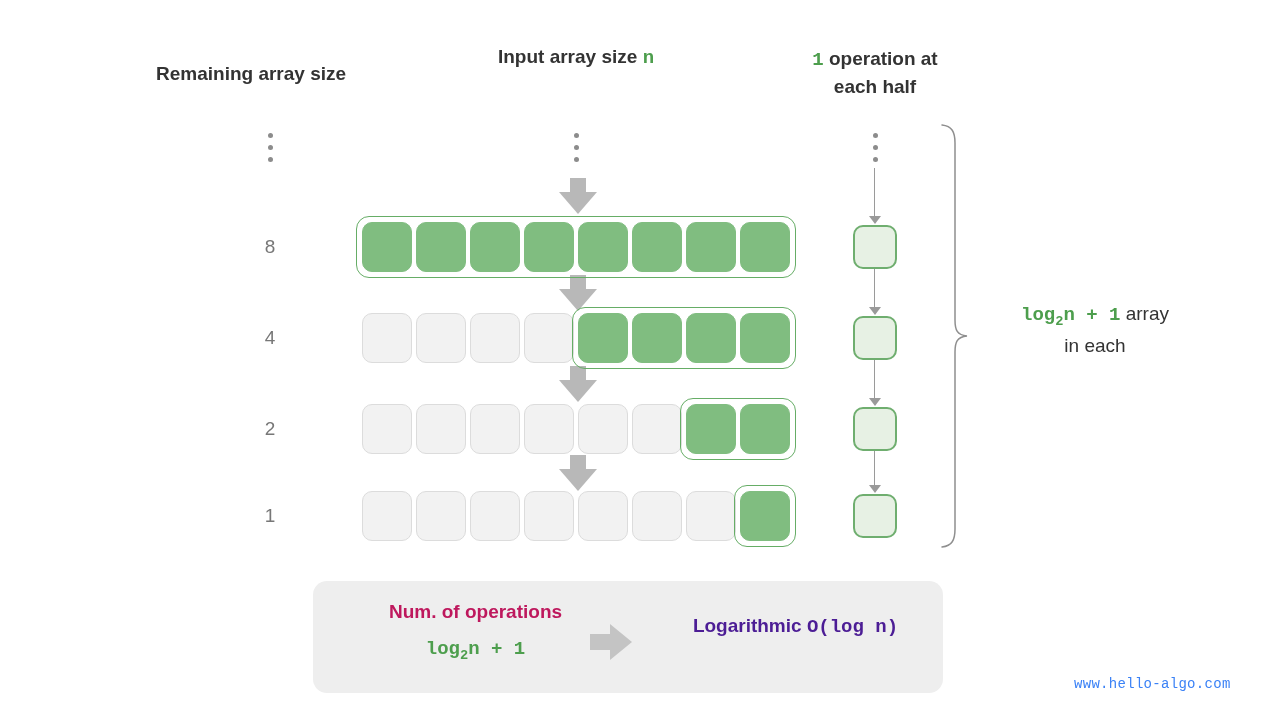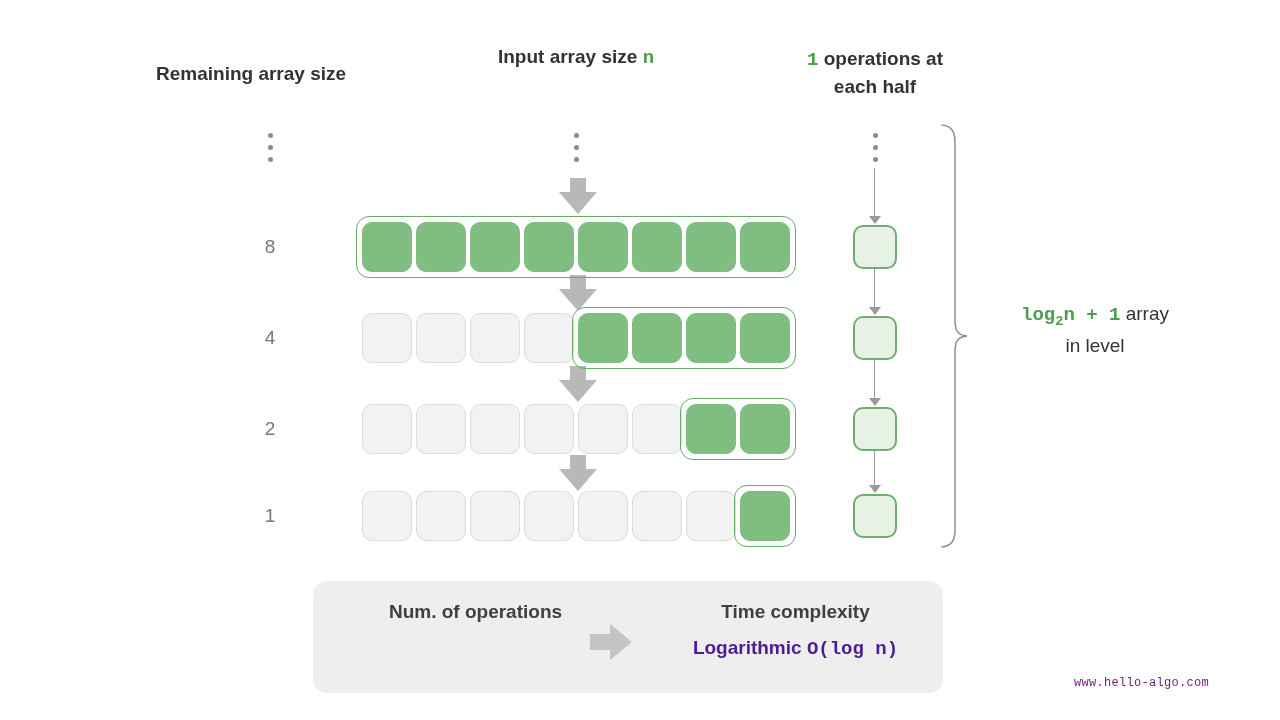--- a/index.html
+++ b/index.html
@@ -105,57 +105,57 @@
     font-family:"Liberation Mono", monospace;font-weight:bold;color:#4d9e4d;
   }
   #rightcap sub{font-size:0.72em;}
 
   
   #panel{
     position:absolute;left:313px;top:581px;width:630px;height:112px;
     background:#eeeeee;border-radius:14px;
   }
   .panel-col{position:absolute;top:20px;text-align:center;}
-  .panel-title{font-size:19px;font-weight:bold;color:#404040;}
+  .panel-title{font-size:19px;font-weight:bold;color:#be185d;}
   .panel-value{margin-top:14px;font-size:19px;font-weight:bold;}
   .panel-value .mono{font-family:"Liberation Mono", monospace;}
   .panel-value sub{font-size:0.72em;}
   #panel-left{left:25px;width:275px;}
   #panel-right{left:355px;width:255px;}
   #panel-arrow{position:absolute;left:590px;top:624px;width:48px;height:36px;}
   #panel-arrow .pshaft{
     position:absolute;left:0;top:10px;width:22px;height:16px;background:#c4c4c4;
   }
   #panel-arrow .phead{
     position:absolute;left:20px;top:0;width:0;height:0;
     border-top:18px solid transparent;
     border-bottom:18px solid transparent;
     border-left:22px solid #c4c4c4;
   }
 
   
   #watermark{
     position:absolute;left:1074px;top:676px;
     font-family:"Liberation Mono", monospace;
-    font-size:12px;color:#701a75;letter-spacing:0.3px;
+    font-size:14px;color:#3b82f6;letter-spacing:0.3px;
   }
 </style>
 </head>
 <body>
 
 <div id="stage">
 
   <div class="hdr" id="h-remaining">Remaining array size</div>
 
   <div class="hdr" id="h-input">
     <span>Input array size </span><span class="mono green">n</span>
   </div>
 
   <div class="hdr" id="h-ops">
-    <span class="num">1</span><span> operations at</span><br>
+    <span class="num">1</span><span> operation at</span><br>
     <span>each half</span>
   </div>
 
   <div class="vdots" style="left:264px;top:133px;">
     <i></i>
       <i></i>
       <i></i>
   </div>
   <div class="vdots" style="left:570px;top:133px;">
     <i></i>
@@ -263,29 +263,31 @@
   <div class="opbox" style="left:853px;top:494px;"></div>
 
   <div id="brace">
     <svg width="32" height="425" viewBox="0 0 32 425" fill="none" xmlns="http://www.w3.org/2000/svg">
       <path d="M4 1 C 14 2, 17 8, 17 19 L 17 196 C 17 206, 19 211, 29 212 C 19 213, 17 218, 17 228 L 17 405 C 17 416, 14 422, 4 423" stroke="#8f8f8f" stroke-width="1.5" fill="none" stroke-linecap="round"></path>
     </svg>
   </div>
 
   <div id="rightcap">
     <span class="expr"><span>log</span><sub>2</sub><span>n + 1</span></span><span> array</span><br>
-    <span>in level</span>
+    <span>in each</span>
   </div>
 
   <div id="panel">
     <div class="panel-col" id="panel-left">
       <div class="panel-title">Num. of operations</div>
+      <div class="panel-value green">
+        <span class="mono"><span>log</span><sub>2</sub><span>n + 1</span></span>
+      </div>
     </div>
     <div class="panel-col" id="panel-right">
-      <div class="panel-title">Time complexity</div>
       <div class="panel-value teal">
         <span>Logarithmic</span>
         <span class="mono">O(log n)</span>
       </div>
     </div>
   </div>
   <div id="panel-arrow">
     <div class="pshaft"></div>
       <div class="phead"></div>
   </div>

